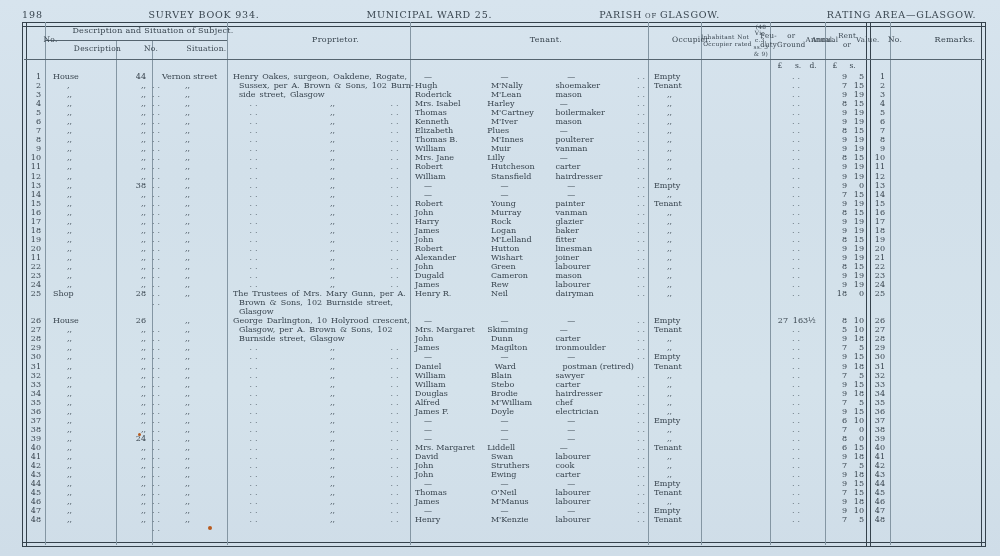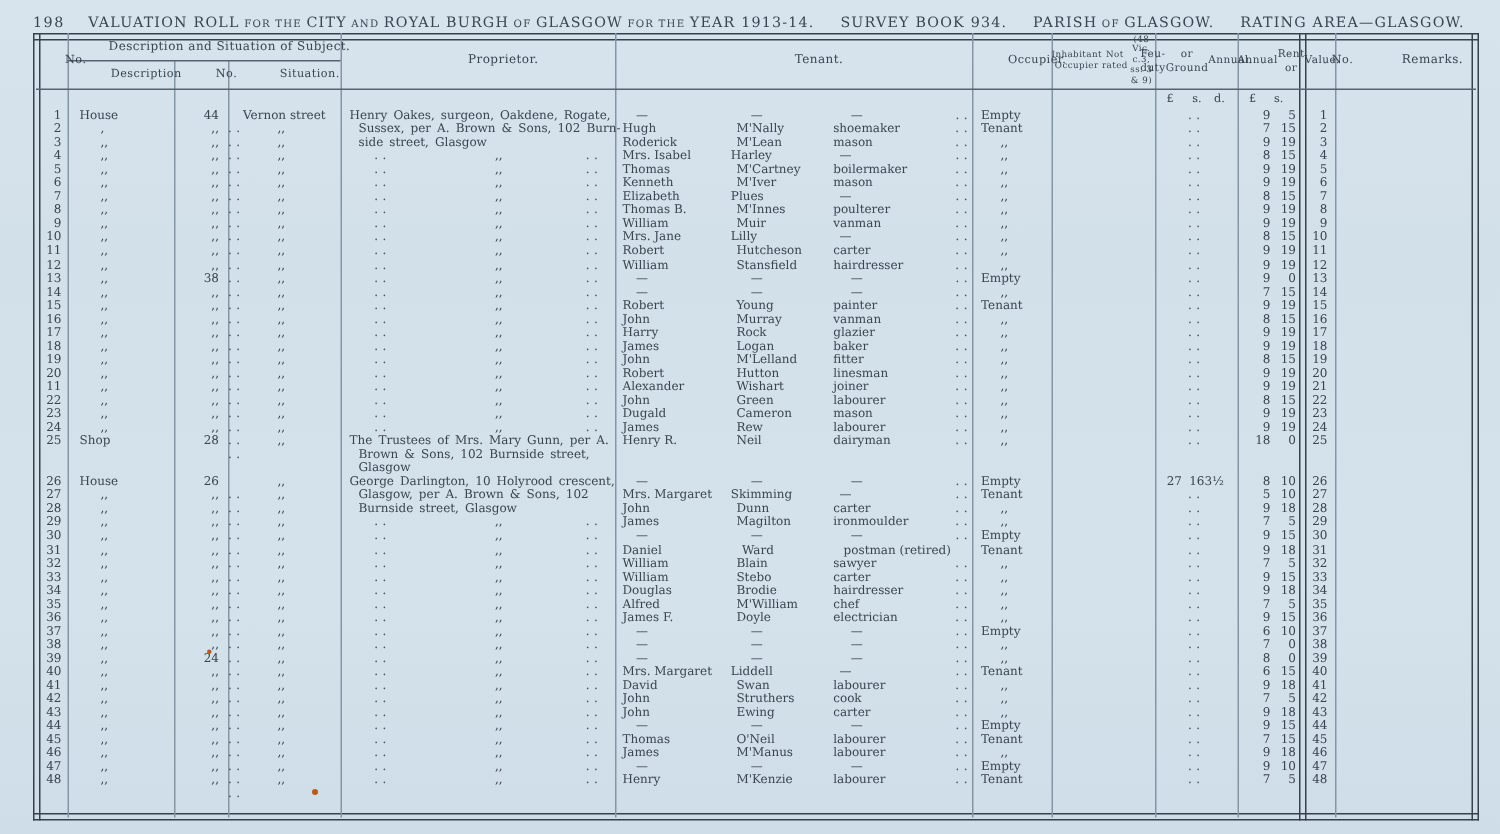--- a/index.html
+++ b/index.html
@@ -68,22 +68,22 @@
   .c-rem{flex:1;}
   .dots{letter-spacing:3px;color:#46525c;}
   .speck{position:absolute;border-radius:50%;}
 </style>
 </head>
 <body>
 
 <div class="page-header">
   <span class="ph-num">198</span>
 
-<span class="ph-group"><span class="seg-lg">VALUATION ROLL</span><span class="seg-sm">FOR THE</span><span class="seg-lg">CITY</span><span class="seg-sm">AND</span><span class="seg-lg">ROYAL BURGH</span><span class="seg-sm">OF</span><span class="seg-lg">GLASGOW</span><span class="seg-sm">FOR THE</span><span class="seg-lg">YEAR 1913-14.</span></span>
     <span class="ph-group"><span class="seg-lg">SURVEY BOOK 934.</span></span>
+    <span class="ph-group"><span class="seg-lg">MUNICIPAL WARD 25.</span></span>
     <span class="ph-group"><span class="seg-lg">PARISH</span><span class="seg-sm">OF</span><span class="seg-lg">GLASGOW.</span></span>
     <span class="ph-group"><span class="seg-lg">RATING AREA—GLASGOW.</span></span>
   </div>
 
 <div class="tbl">
 
   <div class="dblh" style="top:0;"></div>
   <div class="dblh" style="bottom:0;"></div>
   <div class="dblv" style="left:0;"></div>
   <div class="dblv" style="right:0;"></div>
@@ -114,21 +114,21 @@
   <div class="hc" style="left:679px;width:69px;top:0;height:37px;font-size:5.8px;line-height:6.8px;">
     <div>Inhabitant Occupier</div>
     <div>Not rated</div>
     <div>(48 Vic. c.3, ss. 3 &amp; 9)</div>
   </div>
   <div class="hc" style="left:748px;width:55px;top:0;height:37px;font-size:7px;">
     <div>Feu-duty</div>
     <div>or Ground</div>
     <div>Annual.</div>
   </div>
-  <div class="hc" style="left:803px;width:41px;top:0;height:37px;font-size:7px;justify-content:space-between;">
+  <div class="hc" style="left:803px;width:41px;top:0;height:37px;font-size:7px;">
     <div>Annual</div>
     <div>Rent or</div>
     <div>Value.</div>
   </div>
   <div class="hc one" style="left:844px;width:24px;top:0;height:37px;">No.</div>
   <div class="hc one" style="left:868px;width:96px;top:0;height:37px;font-size:8px;">Remarks.</div>
 
   <div class="units" style="left:748px;width:55px;">
     <span style="width:20px;">£</span>
     <span style="width:16px;">s.</span>

